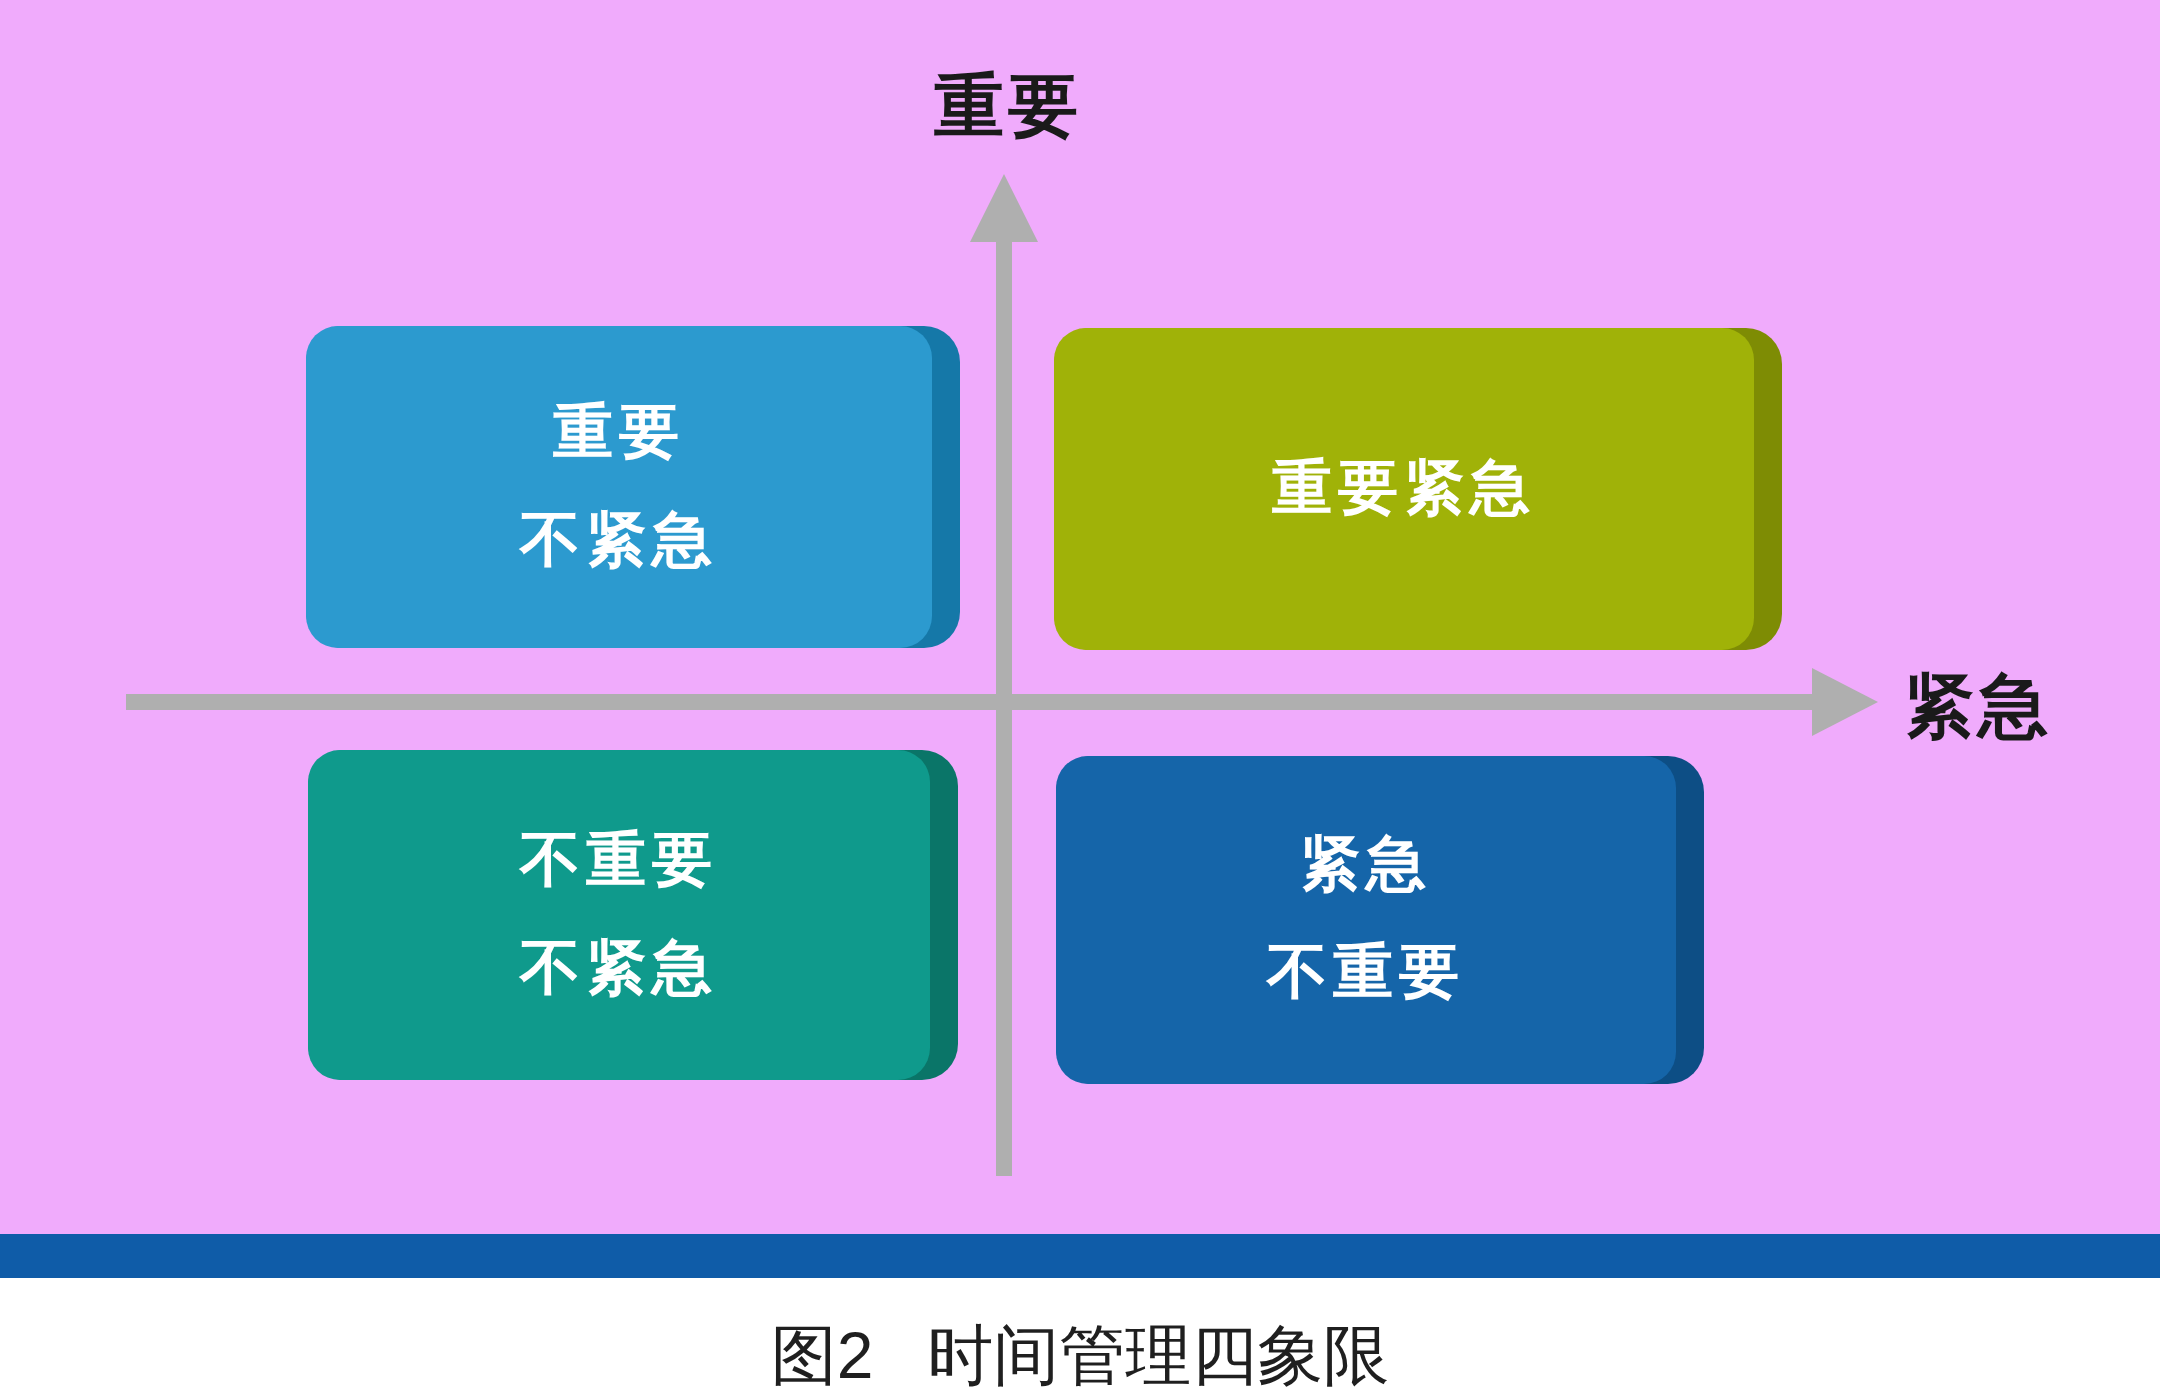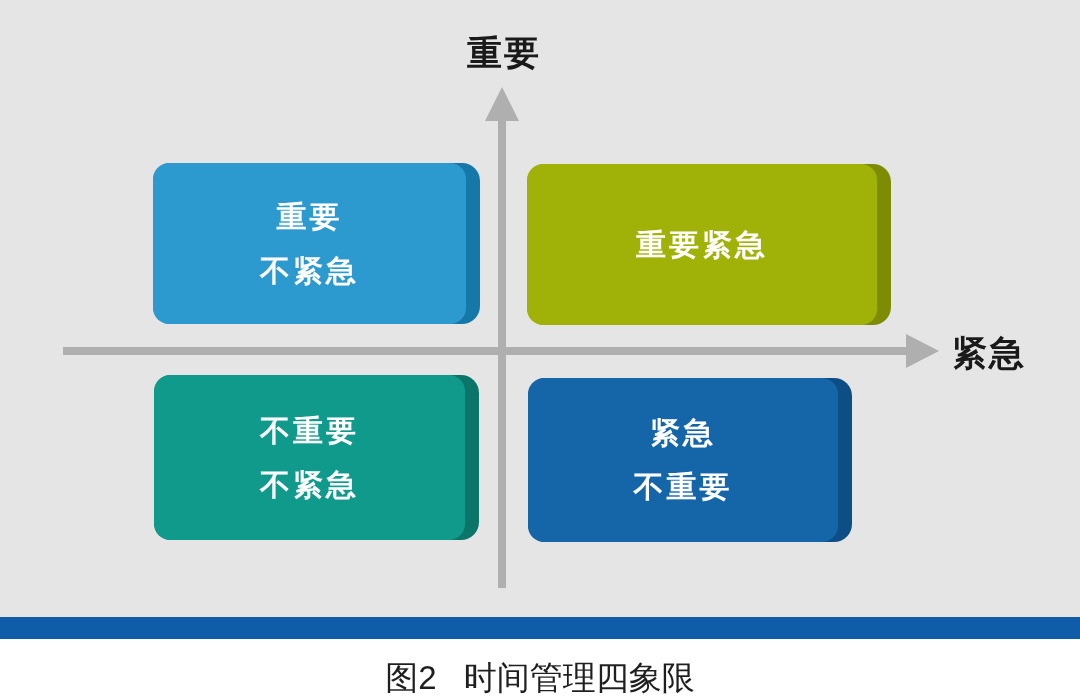--- a/index.html
+++ b/index.html
@@ -4,21 +4,21 @@
 <style>
   html, body { margin: 0; padding: 0; }
   body {
     font-family: "Liberation Sans", "DejaVu Sans", sans-serif;
     background: #ffffff;
   }
   .stage {
     position: relative;
     width: 1080px;
     height: 699px;
-    background: #e5e5e5;
+    background: #f0abfc;
     overflow: hidden;
   }
   
   .caption-strip {
     position: absolute;
     left: 0; top: 639px;
     width: 1080px; height: 60px;
     background: #ffffff;
   }
   

